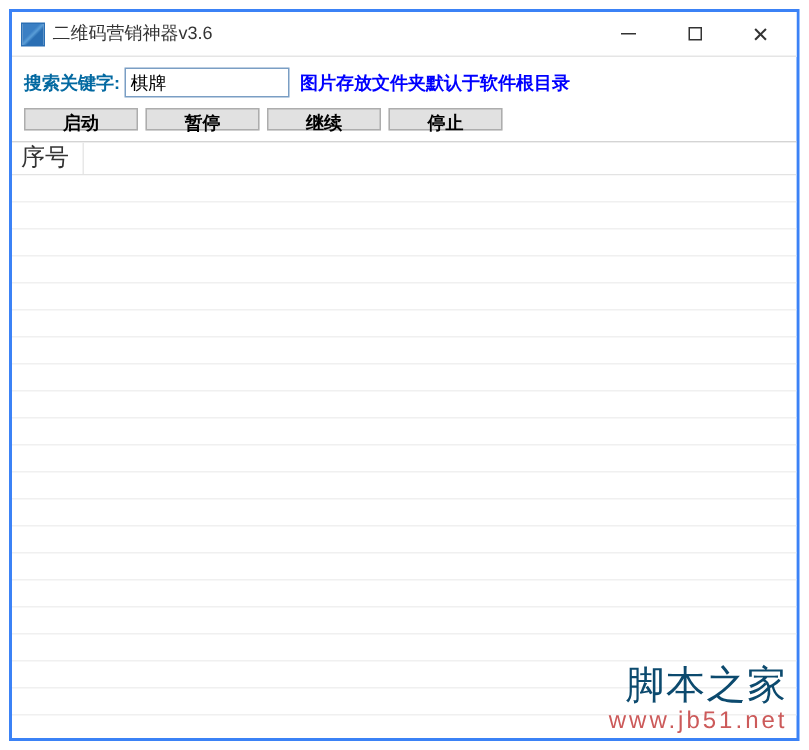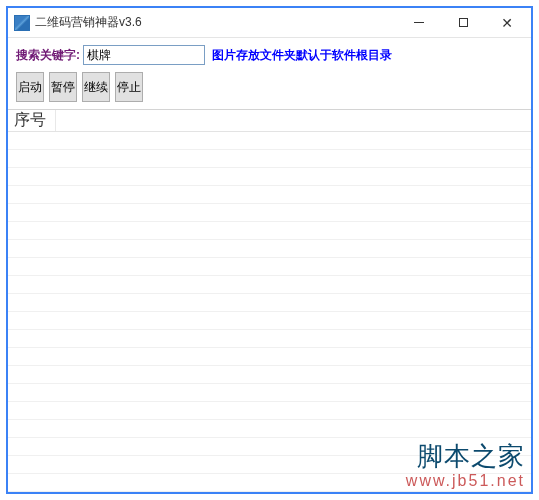--- a/index.html
+++ b/index.html
@@ -55,27 +55,27 @@
 .max-box { width: 9px; height: 9px; border: 1px solid #333; }
 .close-x { font-size: 14px; font-weight: 300; }
 
 .search-row {
   display: flex;
   align-items: center;
   padding: 7px 8px 4px 8px;
   gap: 3px;
 }
 .search-label {
-  color: #701a75;
+  color: #0369a1;
   font-size: 12px;
   font-weight: bold;
   white-space: nowrap;
 }
 .search-input {
-  width: 122px;
+  width: 110px;
   height: 20px;
   border: 1px solid #7a9ec4;
   font-size: 12px;
   padding: 0 3px;
   font-family: inherit;
 }
 .notice-text {
   color: #0000ff;
   font-size: 12px;
   font-weight: bold;
@@ -83,26 +83,27 @@
   white-space: nowrap;
 }
 
 .toolbar {
   display: flex;
   gap: 5px;
   padding: 3px 8px 7px 8px;
 }
 .tool-btn {
   font-size: 12px;
-  padding: 1px 1px;
-  height: 30px;
+  padding: 1px 25px;
+  height: 15px;
   background: #e1e1e1;
   border: 1px solid #adadad;
   cursor: pointer;
   font-family: inherit;
+  font-weight: bold;
 }
 
 .table-area {
   flex: 1;
   border-top: 1px solid #d4d4d4;
   overflow: hidden;
   position: relative;
 }
 .table-head {
   display: flex;

